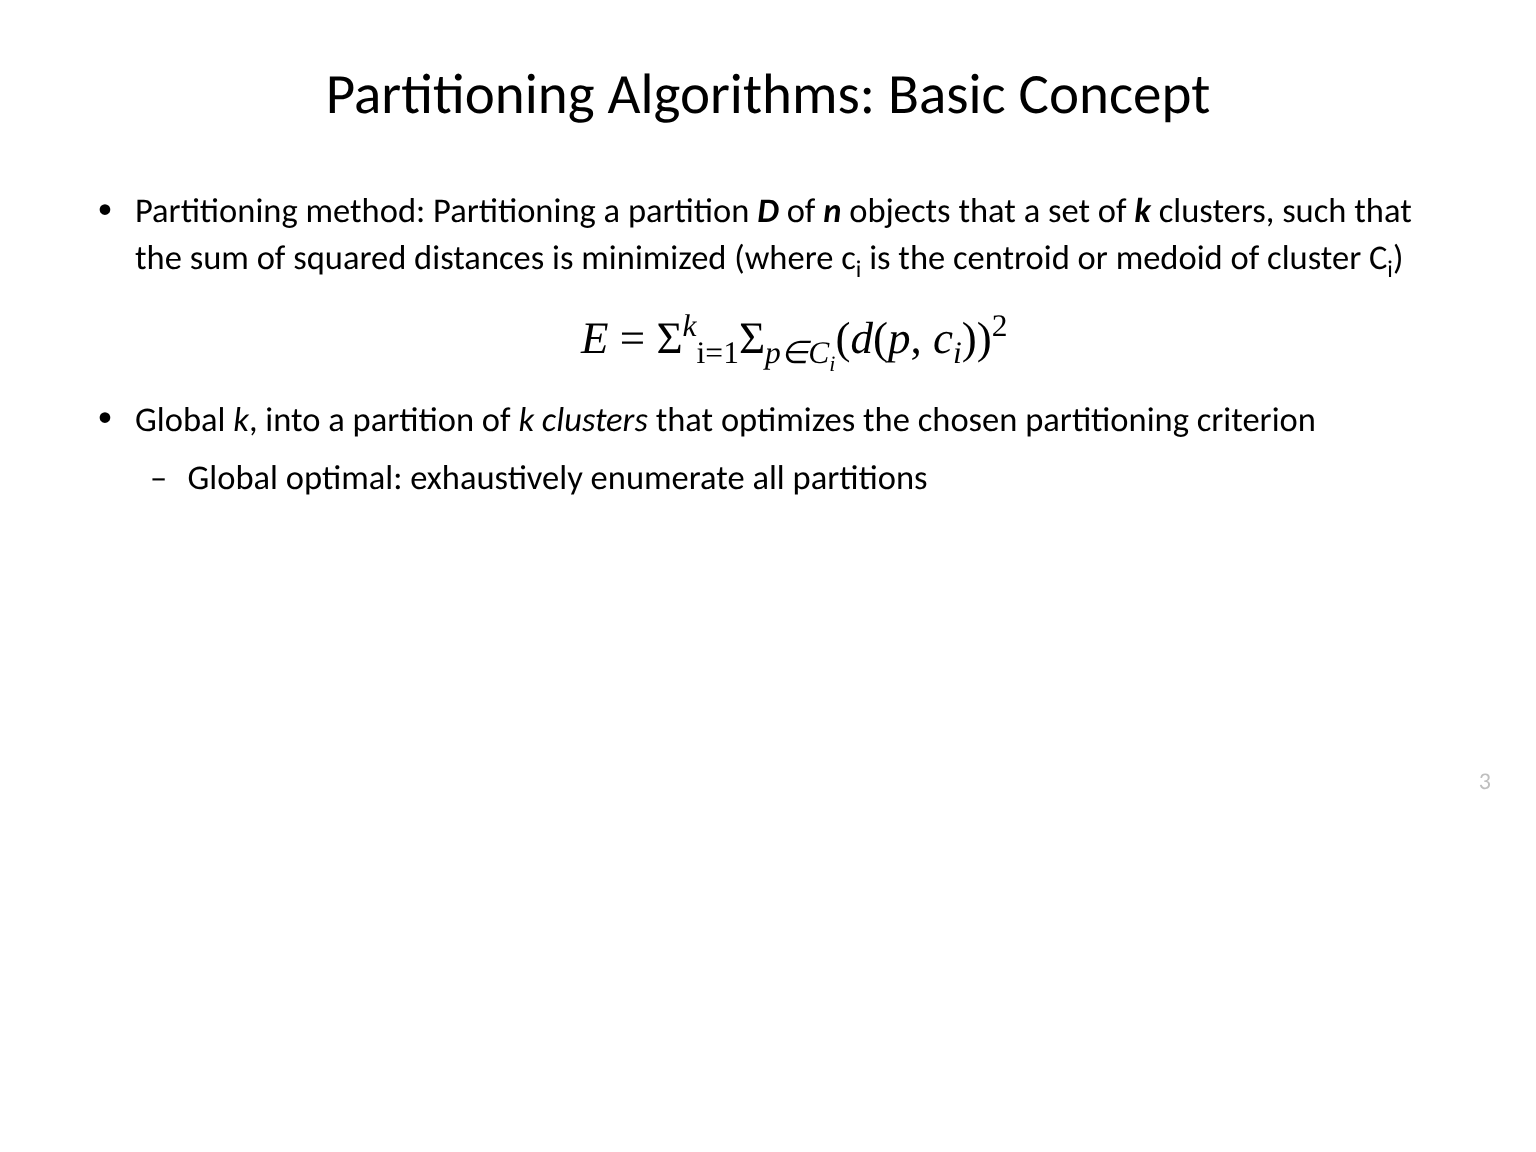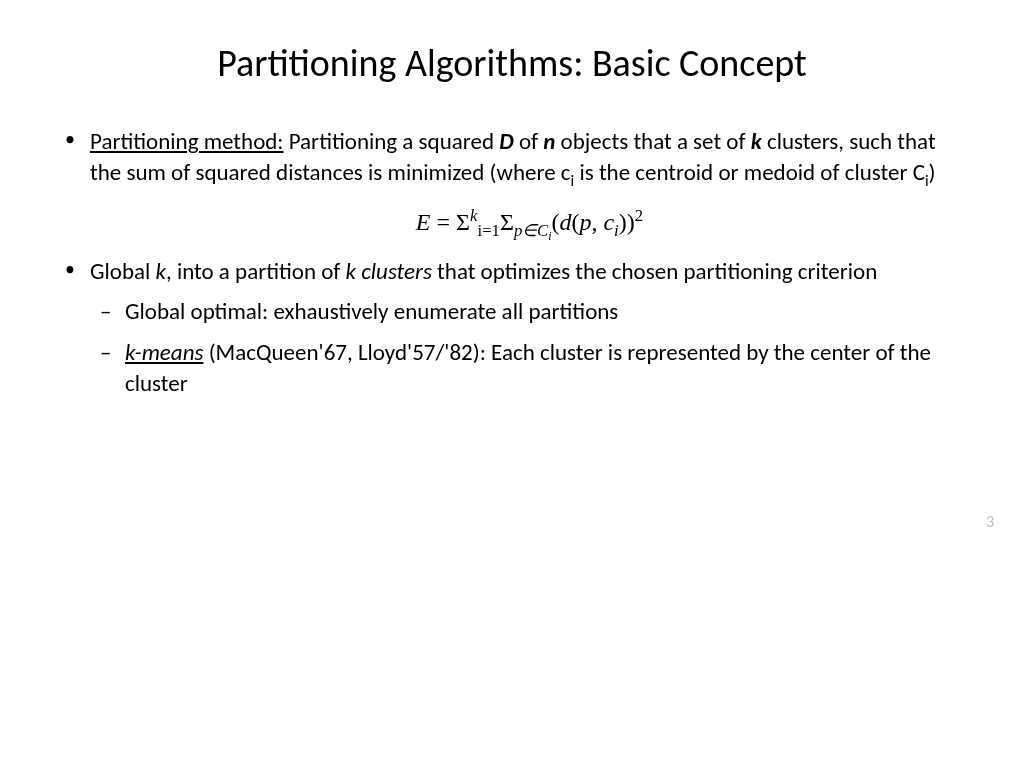--- a/index.html
+++ b/index.html
@@ -6,55 +6,52 @@
   html, body { width: 1024px; height: 768px; background: #fff; font-family: Calibri, "Segoe UI", Arial, sans-serif; color: #000; }
   .slide { width: 1024px; height: 551px; position: relative; padding: 30px 55px 30px 55px; }
   .title { font-size: 38px; text-align: center; margin-top: 10px; margin-bottom: 40px; font-weight: 400; }
   .content { font-size: 23px; line-height: 1.35; }
   ul.lvl1 { list-style: none; padding-left: 0; }
   ul.lvl1 > li { position: relative; padding-left: 35px; margin-bottom: 14px; }
   ul.lvl1 > li::before { content: "•"; position: absolute; left: 10px; top: 0; font-size: 20px; }
   ul.lvl2 { list-style: none; padding-left: 0; margin-top: 8px; }
   ul.lvl2 > li { position: relative; padding-left: 35px; margin-bottom: 10px; }
   ul.lvl2 > li::before { content: "–"; position: absolute; left: 10px; top: 0; }
-  .u { text-decoration: underline; }
+  .u { }
   .i { font-style: italic; }
   .bi { font-weight: bold; font-style: italic; }
   sub { font-size: 0.7em; vertical-align: sub; line-height: 0; }
   sup { font-size: 0.7em; vertical-align: super; line-height: 0; }
-  .formula { text-align: center; font-family: "Times New Roman", serif; font-style: italic; font-size: 24px; margin: 18px 0 18px 0; }
+  .formula { text-align: center; font-family: "Times New Roman", serif; font-style: italic; font-size: 30px; margin: 18px 0 18px 0; }
   .formula .rm { font-style: normal; }
   .formula .sigma { font-family: "Times New Roman", serif; font-style: normal; }
   .pagenum { position: absolute; right: 30px; bottom: 20px; color: #bfbfbf; font-size: 16px; }
 </style>
 </head>
 <body>
 
 <div class="slide">
   <h1 class="title">Partitioning Algorithms: Basic Concept</h1>
 
   <div class="content">
     <ul class="lvl1">
 
       <li>
-        <span class="u">Partitioning method:</span><span> Partitioning a squared </span><span class="bi">D</span><span> of </span><span class="bi">n</span><span> objects that a set of </span><span class="bi">k</span><span> clusters, such that the sum of squared distances is minimized (where c</span><sub>i</sub><span> is the centroid or medoid of cluster C</span><sub>i</sub><span>)</span>
+        <span class="u">Partitioning method:</span><span> Partitioning a partition </span><span class="bi">D</span><span> of </span><span class="bi">n</span><span> objects that a set of </span><span class="bi">k</span><span> clusters, such that the sum of squared distances is minimized (where c</span><sub>i</sub><span> is the centroid or medoid of cluster C</span><sub>i</sub><span>)</span>
 
         <div class="formula">
           <span>E</span><span class="rm"> = </span><span class="sigma">Σ</span><sup><span>k</span></sup><sub><span class="rm">i=1</span></sub><span class="sigma">Σ</span><sub><span>p∈C</span><sub><span>i</span></sub></sub><span class="rm">(</span><span>d</span><span class="rm">(</span><span>p</span><span class="rm">, </span><span>c</span><sub><span>i</span></sub><span class="rm">)</span><span class="rm">)</span><sup><span class="rm">2</span></sup>
         </div>
       </li>
 
       <li>
         <span>Global </span><span class="i">k</span><span>, into a partition of </span><span class="i">k clusters</span><span> that optimizes the chosen partitioning criterion</span>
 
         <ul class="lvl2">
           <li>Global optimal: exhaustively enumerate all partitions</li>
-          <li>
-            <span class="i u">k-means</span><span> (MacQueen'67, Lloyd'57/'82): Each cluster is represented by the center of the cluster</span>
-          </li>
         </ul>
       </li>
 
     </ul>
   </div>
 
   <div class="pagenum">3</div>
 </div>
 
 </body></html>

